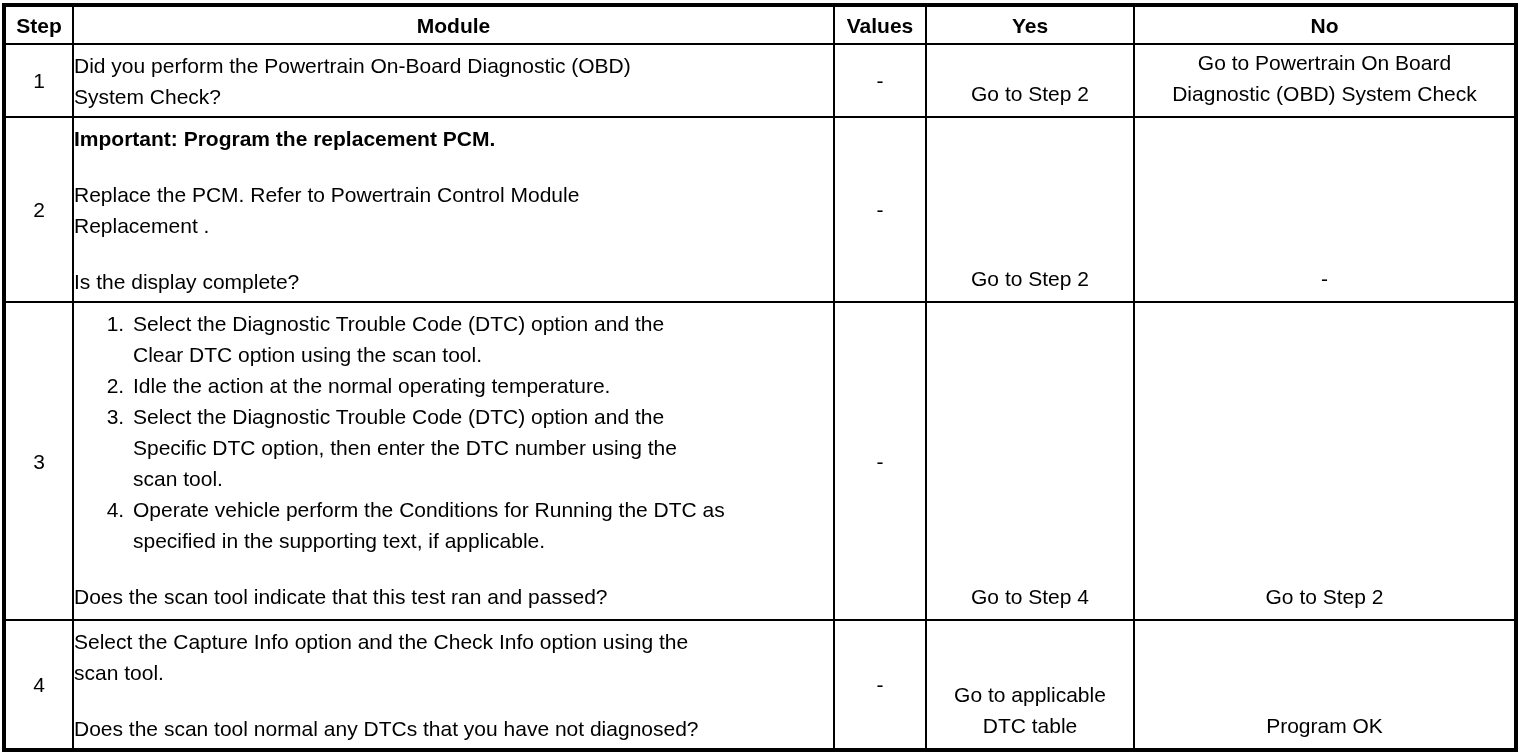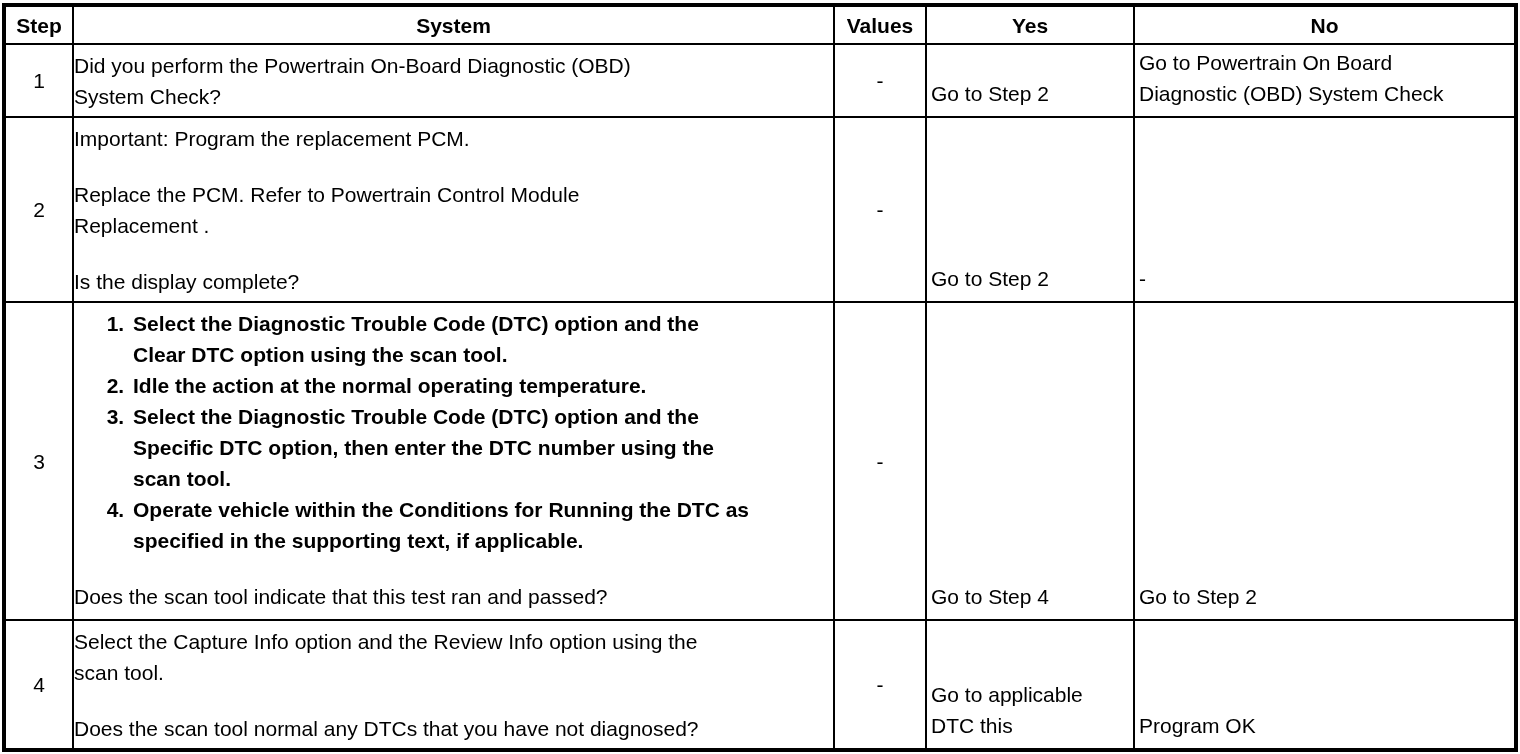--- a/index.html
+++ b/index.html
@@ -60,56 +60,56 @@
   td.action {
     vertical-align: top;
     text-align: left;
     padding: 5px 6px 4px 0;
   }
   td.values {
     text-align: center;
     vertical-align: middle;
   }
   td.yes, td.no {
+    text-align: center;
     vertical-align: bottom;
     padding: 2px 4px 7px 4px;
     white-space: pre-line;
   }
   td.action p {
     margin: 0;
     white-space: pre-line;
   }
-  td.action p.bold { font-weight: normal; }
+  td.action p.bold { font-weight: bold; }
   td.action .gap { margin-top: 25px; }
   td.action ol {
     margin: 0;
     padding: 0 0 0 56px;
   }
   td.action ol li {
     padding-left: 3px;
     white-space: pre-line;
-    font-weight: bold;
   }
 </style>
 </head>
 <body>
 
 <div class="page">
   <table class="diag">
     <colgroup>
       <col class="c-step">
       <col class="c-action">
       <col class="c-values">
       <col class="c-yes">
       <col class="c-no">
     </colgroup>
     <thead>
       <tr>
         <th>Step</th>
-        <th>System</th>
+        <th>Module</th>
         <th>Values</th>
         <th>Yes</th>
         <th>No</th>
       </tr>
     </thead>
     <tbody>
       <tr class="r1">
         <td class="step">1</td>
         <td class="action">
           <p>Did you perform the Powertrain On-Board Diagnostic (OBD)
@@ -135,36 +135,36 @@
       <tr class="r3">
         <td class="step">3</td>
         <td class="action">
           <ol>
             <li>Select the Diagnostic Trouble Code (DTC) option and the
 Clear DTC option using the scan tool.</li>
             <li>Idle the action at the normal operating temperature.</li>
             <li>Select the Diagnostic Trouble Code (DTC) option and the
 Specific DTC option, then enter the DTC number using the
 scan tool.</li>
-            <li>Operate vehicle within the Conditions for Running the DTC as
+            <li>Operate vehicle perform the Conditions for Running the DTC as
 specified in the supporting text, if applicable.</li>
           </ol>
           <p class="gap">Does the scan tool indicate that this test ran and passed?</p>
         </td>
         <td class="values">-</td>
         <td class="yes">Go to Step 4</td>
         <td class="no">Go to Step 2</td>
       </tr>
       <tr class="r4">
         <td class="step">4</td>
         <td class="action">
-          <p>Select the Capture Info option and the Review Info option using the
+          <p>Select the Capture Info option and the Check Info option using the
 scan tool.</p>
           <p class="gap">Does the scan tool normal any DTCs that you have not diagnosed?</p>
         </td>
         <td class="values">-</td>
         <td class="yes">Go to applicable
-DTC this</td>
+DTC table</td>
         <td class="no">Program OK</td>
       </tr>
     </tbody>
   </table>
 </div>
 
 </body></html>

